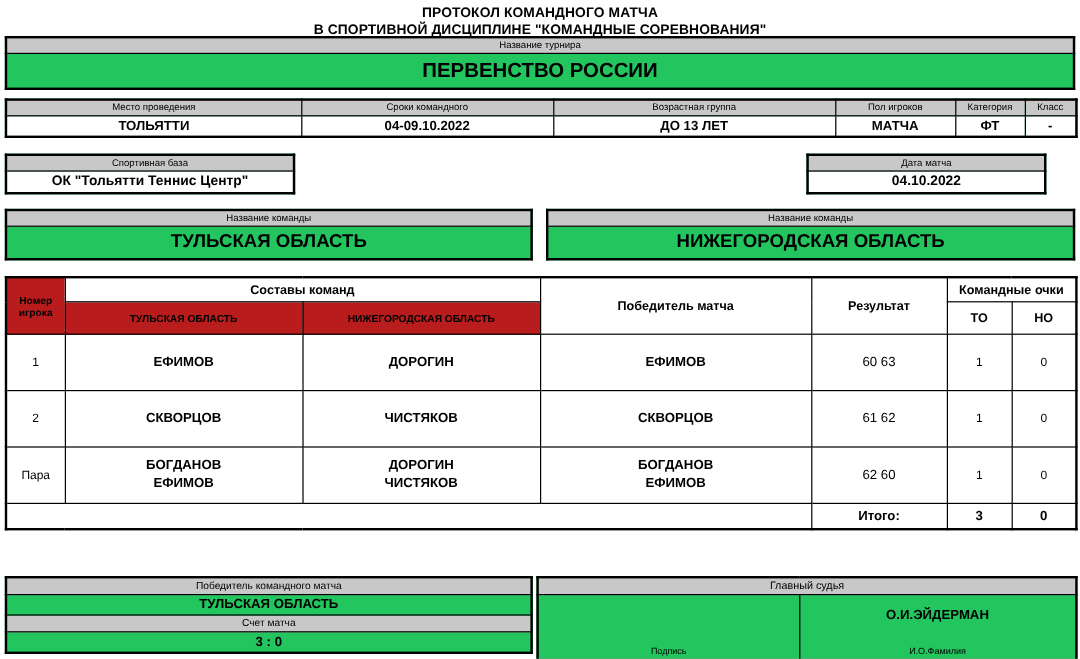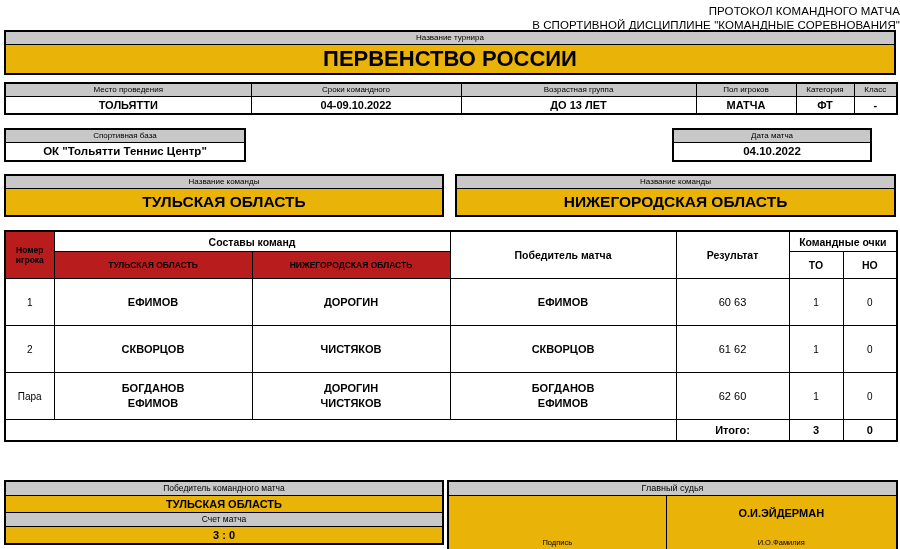--- a/index.html
+++ b/index.html
@@ -13,35 +13,35 @@
     font-family: "Liberation Sans", sans-serif;
     color: #000000;
     position: relative;
     overflow: hidden;
   }
 
   .page { position: relative; width: 900px; height: 549px; }
 
   
   .doc-title {
-    text-align: right;
-    font-weight: normal;
+    text-align: center;
+    font-weight: bold;
     font-size: 11.5px;
     line-height: 14px;
     letter-spacing: 0.1px;
     padding-top: 4px;
     border-radius: 12px;
   }
 
   
   table.frame {
     border-collapse: collapse;
     table-layout: fixed;
     border: 2px solid #000;
-    background: #eab308;
+    background: #22c55e;
   }
   table.frame td {
     border: 1px solid #000;
     text-align: center;
     vertical-align: middle;
     padding: 0;
   }
   .lbl {
     background: #c8c8c8;
     font-size: 8px;
@@ -54,21 +54,21 @@
     background: #fff;
     font-size: 11px;
     font-weight: bold;
     height: 16px;
     line-height: 16px;
   }
 
   
   .block-tournament { position: absolute; left: 4px; top: 30px; width: 892px; }
   .block-tournament .val-big {
-    font-size: 22px;
+    font-size: 17px;
     font-weight: bold;
     height: 28px;
     line-height: 28px;
     margin-left: 38px;
   }
 
   
   .block-venue { position: absolute; left: 4px; top: 82px; width: 892px; }
 
   

